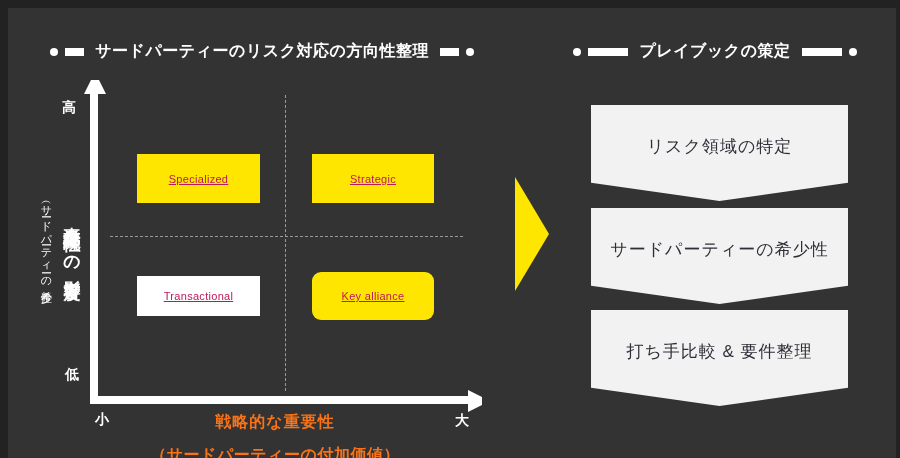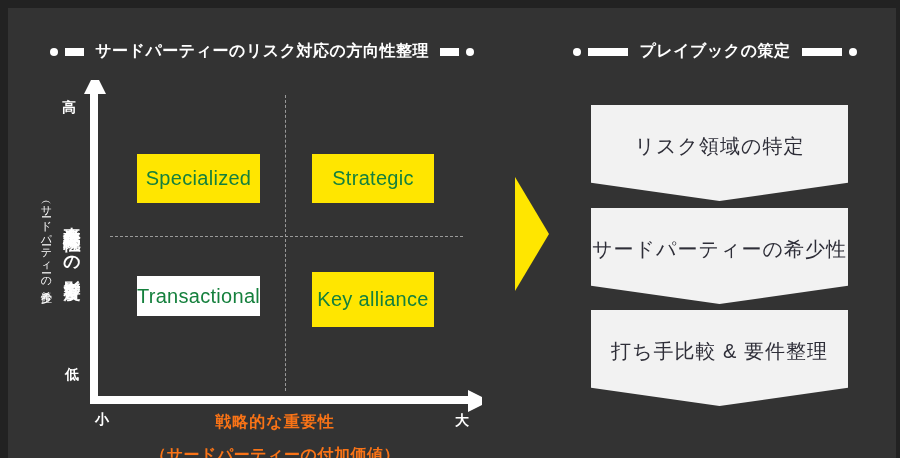--- a/index.html
+++ b/index.html
@@ -66,44 +66,44 @@
   .x-label-block {
     position:absolute; left:117px; top:396px; width:300px; text-align:center;
     color:#f97316;
   }
   .x-label-main { font-size:16px; font-weight:bold; letter-spacing:1px; }
   .x-label-sub  { font-size:16px; font-weight:bold; margin-top:4px; letter-spacing:0.5px; }
 
   
   .qbox {
     position:absolute; display:flex; align-items:center; justify-content:center;
-    font-size:20px; color:#15803d; letter-spacing:0.3px;
+    font-size:11px; color:#be185d; letter-spacing:0.3px;text-decoration:underline;
   }
   .qbox.yellow { background:#ffe600; }
   .qbox.white  { background:#ffffff; }
   .q-specialized   { left:129px; top:146px; width:123px; height:49px; }
   .q-strategic     { left:304px; top:146px; width:122px; height:49px; }
   .q-transactional { left:129px; top:268px; width:123px; height:40px; }
-  .q-keyalliance   { left:304px; top:264px; width:122px; height:55px; }
+  .q-keyalliance   { left:304px; top:264px; width:122px; height:48px;border-radius:9px; }
 
   
   .flow-arrow {
     position:absolute; left:507px; top:169px; width:34px; height:114px;
     background:#ffe600;
     clip-path:polygon(0 0, 100% 50%, 0 100%);
   }
 
   
   .step {
     position:absolute; left:583px; width:257px; height:96px;
     background:#f2f2f2;
     clip-path:polygon(0 0, 100% 0, 100% 81%, 50% 100%, 0 81%);
     display:flex; align-items:center; justify-content:center;
     padding-bottom:18px;
-    color:#2e2e38; font-size:20px; letter-spacing:1px; white-space:nowrap;
+    color:#2e2e38; font-size:17px; letter-spacing:1px; white-space:nowrap;
   }
   .step-1 { top:97px; }
   .step-2 { top:200px; }
   .step-3 { top:302px; }
 </style>
 </head>
 <body>
 
 <div class="canvas">
 

